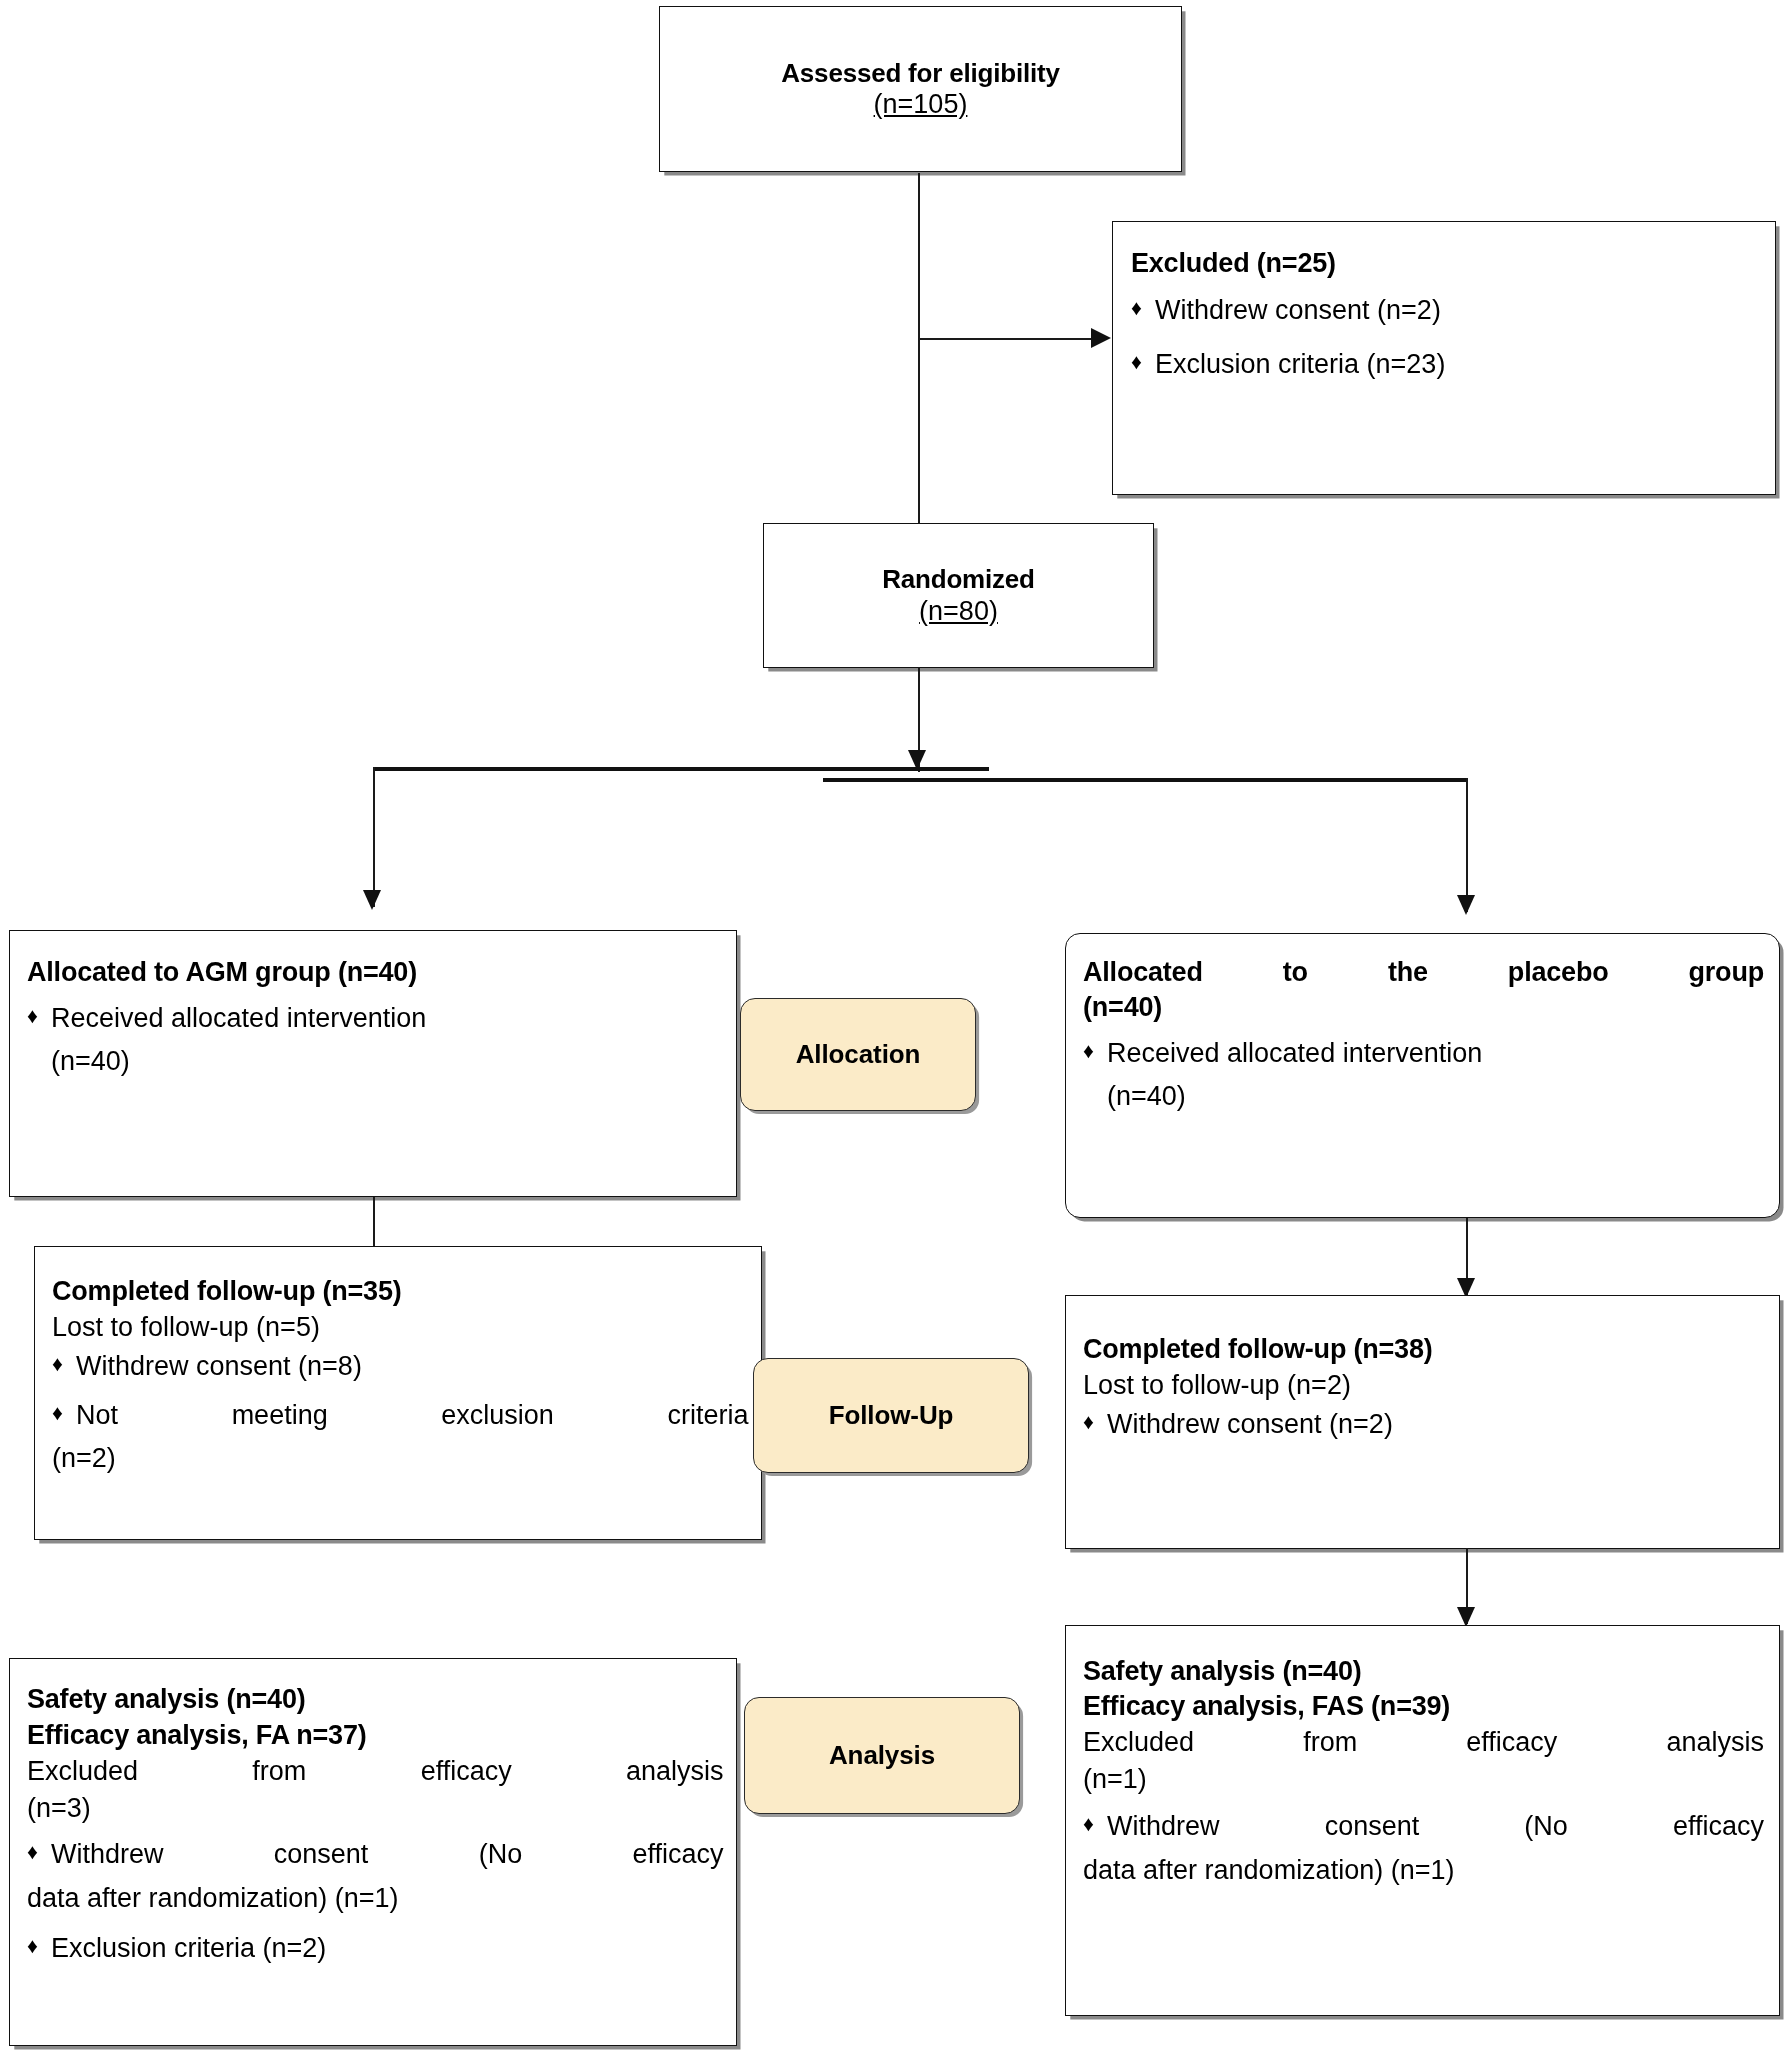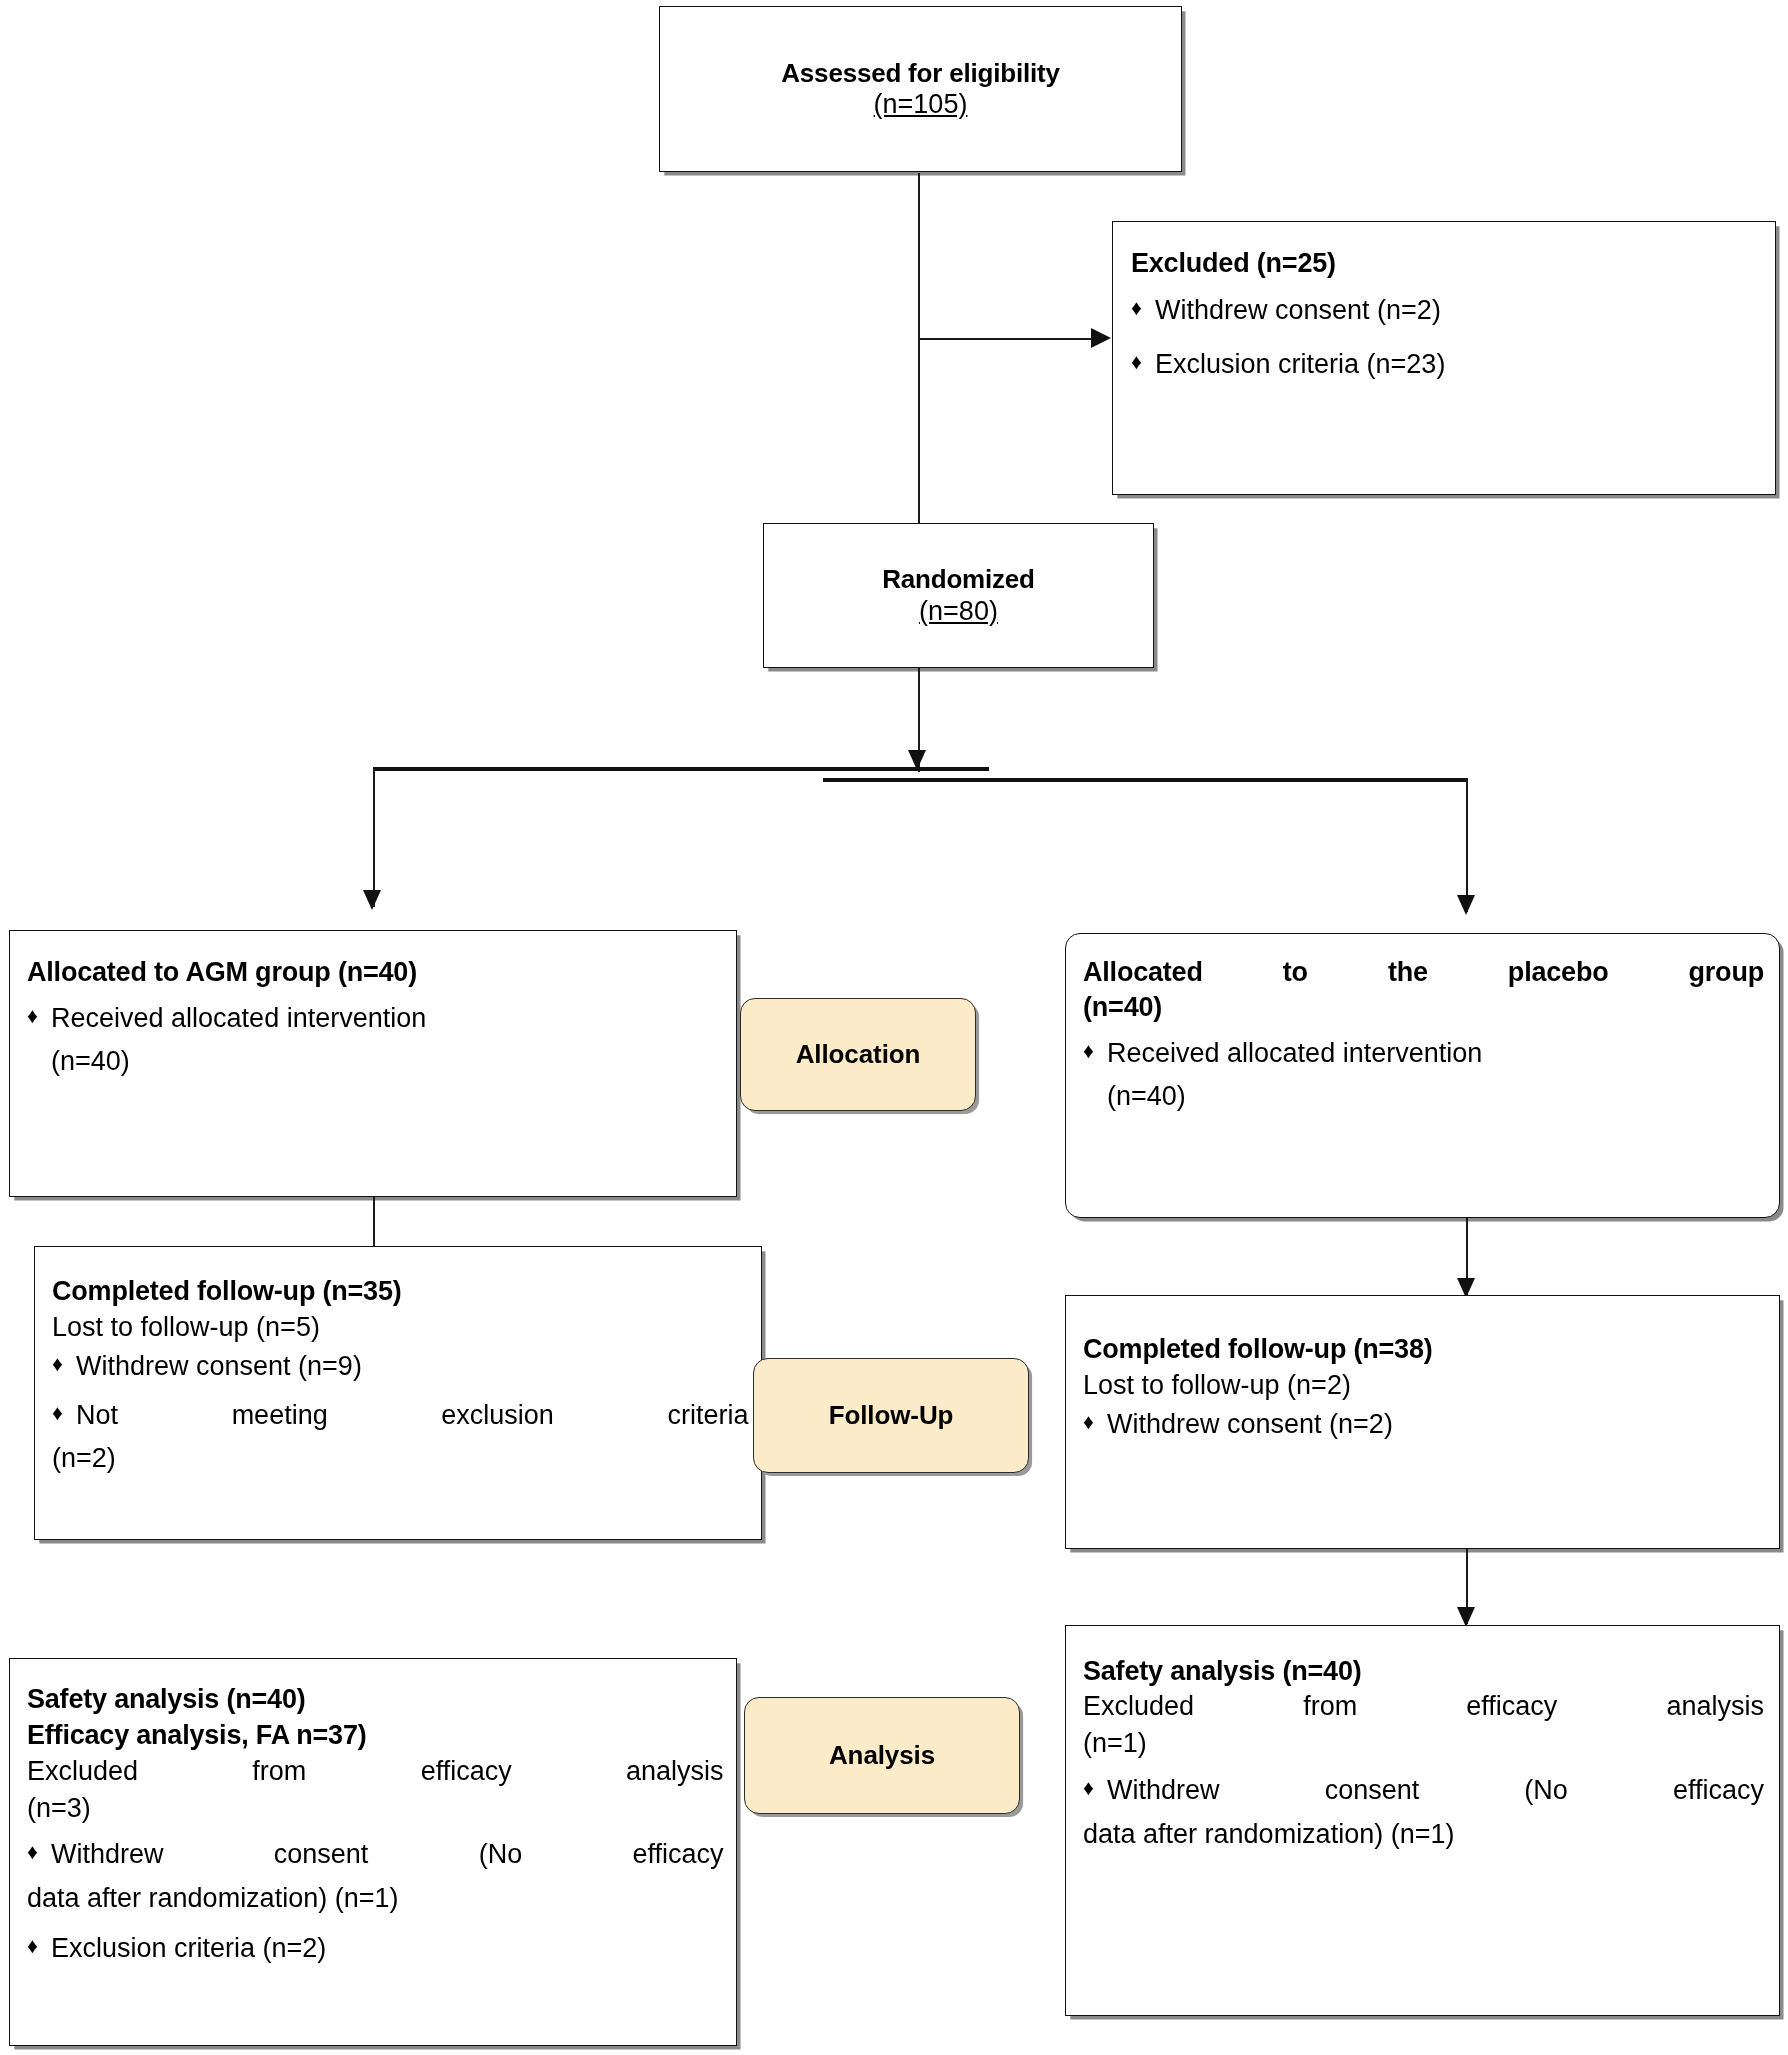--- a/index.html
+++ b/index.html
@@ -213,21 +213,21 @@
 
   <div class="vline" style="left:1466px; top:1218px; height:77px;"></div>
   <div class="arrow-d" style="left:1457px; top:1278px;"></div>
 
   <div class="box" style="left:9px; top:1246px; width:728px; height:294px;margin-left:25px;">
     <div class="box-inner" style="padding:27px 12.5px 0 17px;">
       <div class="hdr">Completed follow-up (n=35)</div>
       <div class="line">Lost to follow-up (n=5)</div>
       <div class="bullet" style="margin-top:4.4px;">
         <span class="dia">♦</span>
-        <span>Withdrew consent (n=9)</span>
+        <span>Withdrew consent (n=8)</span>
       </div>
       <div class="bullet just" style="margin-top:13.3px; text-align-last:justify;">
         <span class="dia">♦</span>
         <span>Not meeting exclusion criteria</span>
       </div>
       <div class="cont" style="margin-top:8px;">(n=2)</div>
     </div>
   </div>
 
   <div class="box" style="left:1065px; top:1295px; width:715px; height:254px;">
@@ -262,20 +262,21 @@
       <div class="bullet" style="margin-top:15px;">
         <span class="dia">♦</span>
         <span>Exclusion criteria (n=2)</span>
       </div>
     </div>
   </div>
 
   <div class="box" style="left:1065px; top:1625px; width:715px; height:391px;">
     <div class="box-inner" style="padding:27.6px 15px 0 17px;">
       <div class="hdr">Safety analysis (n=40)</div>
+      <div class="hdr">Efficacy analysis, FAS (n=39)</div>
       <div class="line just" style="text-align:justify; text-align-last:justify;">Excluded from efficacy analysis</div>
       <div class="cont">(n=1)</div>
       <div class="bullet just" style="margin-top:11.6px; text-align-last:justify;">
         <span class="dia">♦</span>
         <span>Withdrew consent (No efficacy</span>
       </div>
       <div class="cont" style="margin-top:9px;">data after randomization) (n=1)</div>
     </div>
   </div>
 

